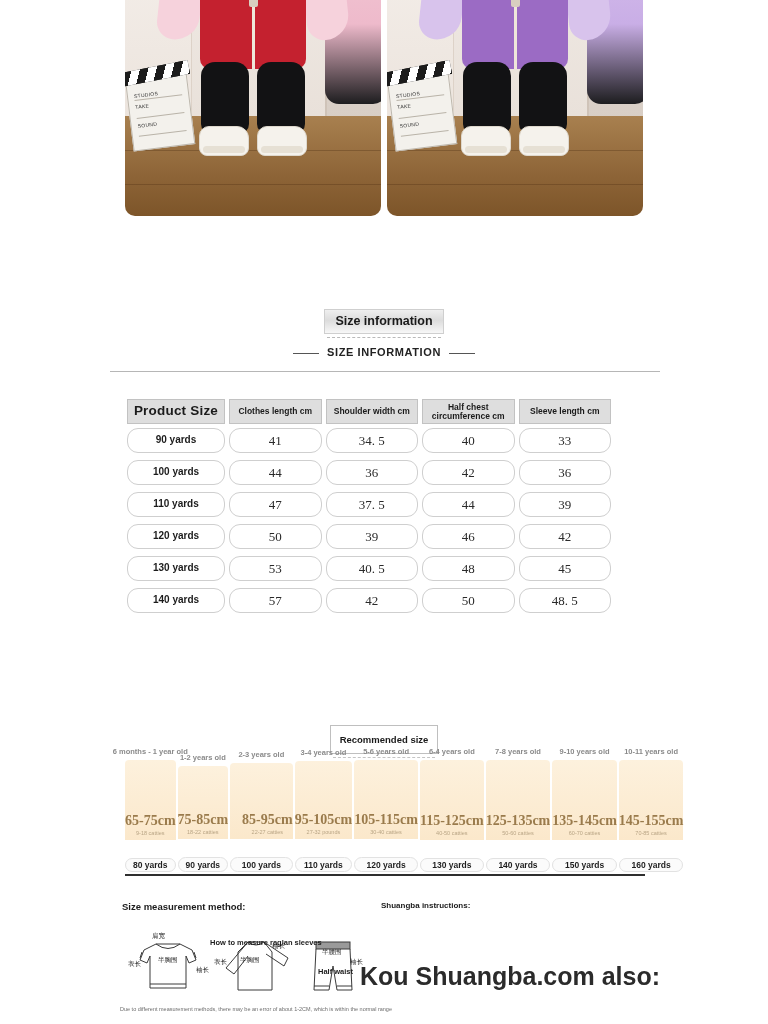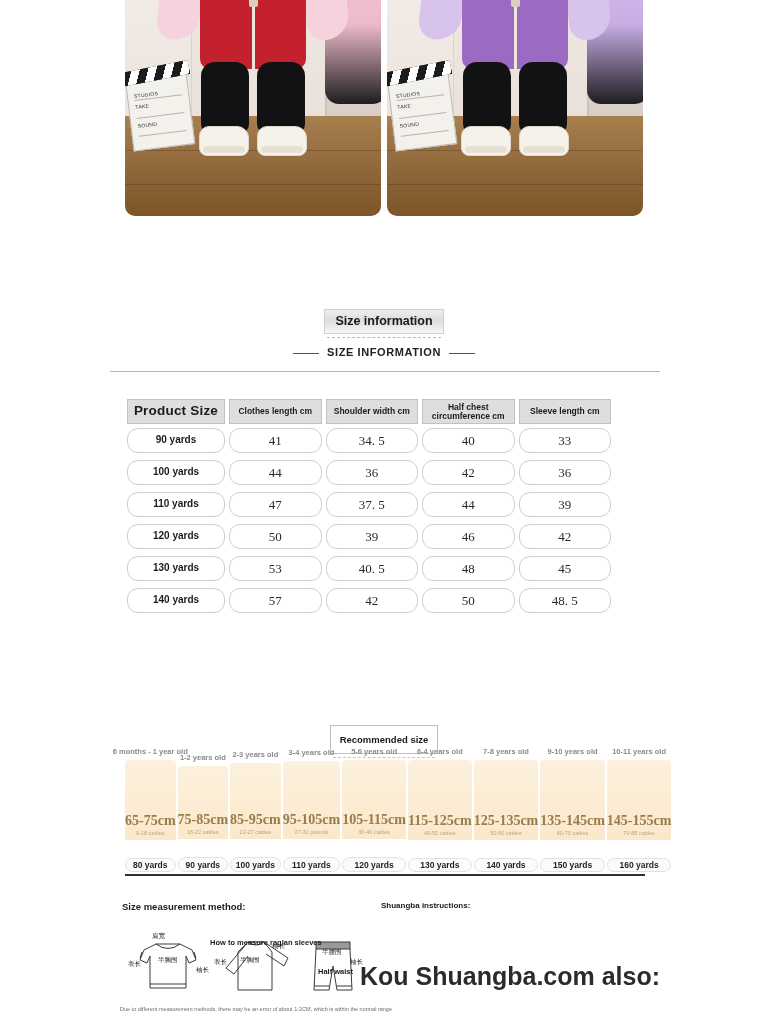--- a/index.html
+++ b/index.html
@@ -262,21 +262,21 @@
       </div>
       <div class="barcol">
         <div class="bar" style="height: 73.4545px;">
           <div class="bar-age">1-2 years old</div>
           <div class="bar-cm">75-85cm</div>
           <div class="bar-wt">18-22 catties</div>
         </div>
         <div class="pill">90 yards</div>
       </div>
       <div class="barcol">
-        <div class="bar" style="height: 75.8182px;">
+        <div class="bar" style="height: 75.8182px; padding-left: 12px;">
           <div class="bar-age">2-3 years old</div>
           <div class="bar-cm">85-95cm</div>
           <div class="bar-wt">22-27 catties</div>
         </div>
         <div class="pill">100 yards</div>
       </div>
       <div class="barcol">
         <div class="bar" style="height: 78.1818px;">
           <div class="bar-age">3-4 years old</div>
           <div class="bar-cm">95-105cm</div>

